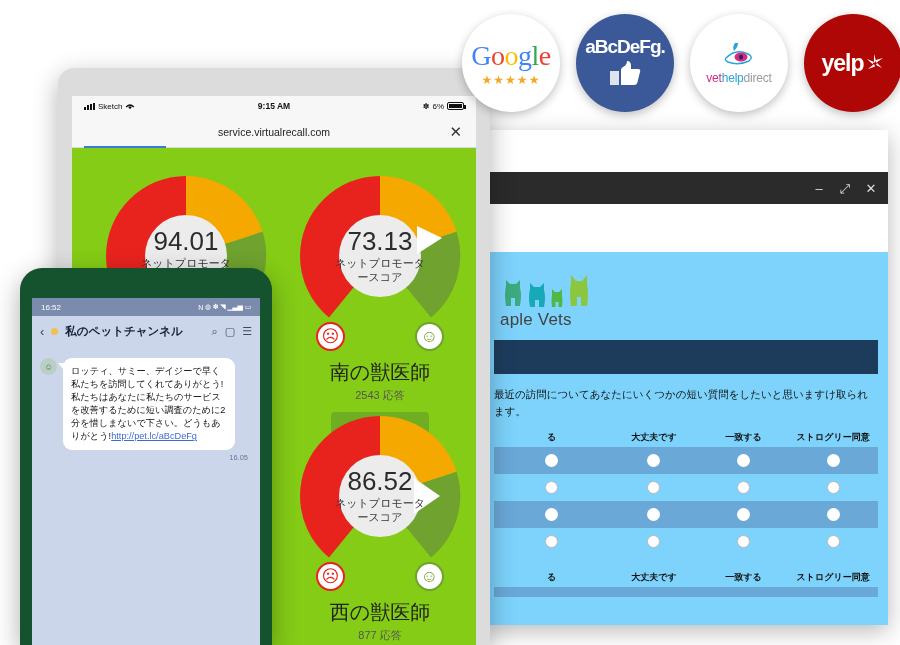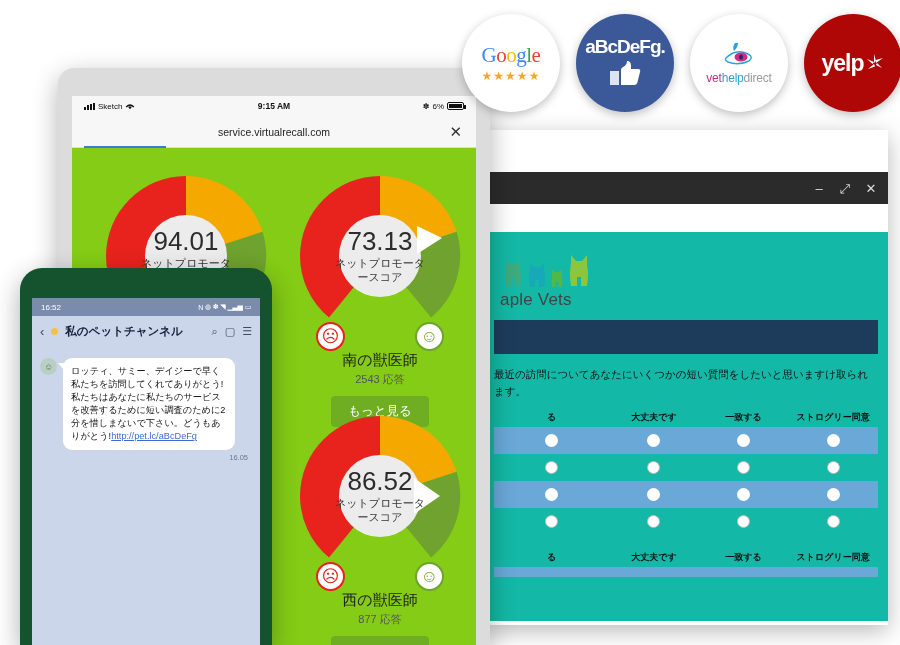--- a/index.html
+++ b/index.html
@@ -28,21 +28,21 @@
     position:absolute; left:0; top:74px; width:100%; height:32px;
     background:#fff; border-bottom:1px solid #d8d8d8;
     display:flex; align-items:center; justify-content:flex-end; gap:9px; padding-right:28px;margin-top:48px;
   }
   .dw-time { font-size:9px; color:#555; }
   .dw-avatar {
     width:19px; height:19px; border-radius:50%; background:#8a8a8a; color:#fff;
     font-size:8.5px; font-weight:bold; display:flex; align-items:center; justify-content:center;
     letter-spacing:.3px;
   }
-  .dw-page { position:absolute; left:0; top:102px; width:100%; height:389px; background:#14b8a6;
+  .dw-page { position:absolute; left:0; top:122px; width:100%; height:389px; background:#7dd3fc;
              padding:14px 0 0 0; overflow:hidden; }
   .dw-logo-row { display:flex; align-items:flex-end; gap:3px; padding-left:18px; height:42px;}
   .pet { display:block; }
   .dw-brand { font-size:17px; color:#444; padding-left:16px; margin-top:2px; letter-spacing:.2px;}
   .dw-banner { margin:10px 10px 0 10px; height:34px; background:#1d3c5c; }
   .dw-intro { padding:12px 12px 8px 10px; font-size:10.5px; line-height:1.65; color:#111; }
   .matrix { width:100%; }
   .matrix-head { display:flex; padding:2px 10px 3px 10px; }
   .matrix-head div { font-size:9px; font-weight:bold; color:#111; text-align:center; }
   .mh-0 { width:30%; }
@@ -91,21 +91,21 @@
   .gauge-wrap { position:relative; }
   .g-center { position:absolute; inset:0; display:flex; flex-direction:column;
               align-items:center; justify-content:center; pointer-events:none; }
   .g-score { font-size:26px; color:#2c2c2c; line-height:1; }
   .g-label { font-size:11px; color:#333; line-height:1.25; margin-top:3px; max-width:92px;}
   .faces { display:flex; justify-content:space-between; margin-top:-22px; position:relative; z-index:3;}
   .face { width:29px; height:29px; border-radius:50%; background:#fff; border:2.4px solid;
           display:flex; align-items:center; justify-content:center; font-size:17px; line-height:1;}
   .face.sad { border-color:#e8231e; color:#e8231e; }
   .face.happy { border-color:#6fa22e; color:#6fa22e; }
-  .g-title { font-size:15px; color:#222; }
+  .g-title { font-size:20px; color:#222; margin-top:8px; }
   .g-resp { font-size:11px; color:#555; margin-top:2px; }
   .g-btn { display:inline-block; margin-top:9px; background:#6fae23; color:#fff;
            font-size:12.5px; padding:7px 17px; border-radius:4px; border:none; }
 
   
   .phone {
     position:absolute; left:20px; top:268px; width:252px; height:377px;
     background:#14532d; border-radius:22px 22px 0 0;
     box-shadow: 0 8px 26px rgba(0,0,0,.32);
     padding:30px 12px 0 12px;
@@ -130,21 +130,21 @@
     border-width:0 7px 8px 0; border-style:solid; border-color:transparent #fff transparent transparent;}
   .ph-time { font-size:7.5px; color:#6b7892; margin-top:3px; text-align:right; padding-right:4px;}
 
   
   .badges { position:absolute; left:462px; top:14px; display:flex; gap:16px; z-index:30; }
   .badge { width:98px; height:98px; border-radius:50%; display:flex; align-items:center;
            justify-content:center; box-shadow:0 3px 10px rgba(0,0,0,.25); }
   .badge.white { background:#fff; }
   .badge.fb { background:#3b5998; }
   .badge.yelp { background:#af0606; }
-  .g-logo { font-size:21px; letter-spacing:-.5px; font-family:"Liberation Serif", serif; }
+  .g-logo { font-size:28px; letter-spacing:-.5px; font-family:"Liberation Serif", serif; }
   .g-logo .b{color:#4285F4}.g-logo .r{color:#EA4335}.g-logo .y{color:#FBBC05}.g-logo .g{color:#34A853}
   .stars { color:#f5a623; font-size:12px; letter-spacing:1px; text-align:center; margin-top:1px;}
   .fb-t { color:#fff; font-size:19px; font-weight:bold; letter-spacing:-1px; }
   .vhd { font-size:12px; letter-spacing:-.2px; }
   .vhd .v{color:#d6297f} .vhd .h{color:#2aa3d8} .vhd .d{color:#9a9a9a}
   .yelp-t { color:#fff; font-size:23px; font-weight:bold; letter-spacing:-1px; }
 </style>
 </head>
 <body>
 

